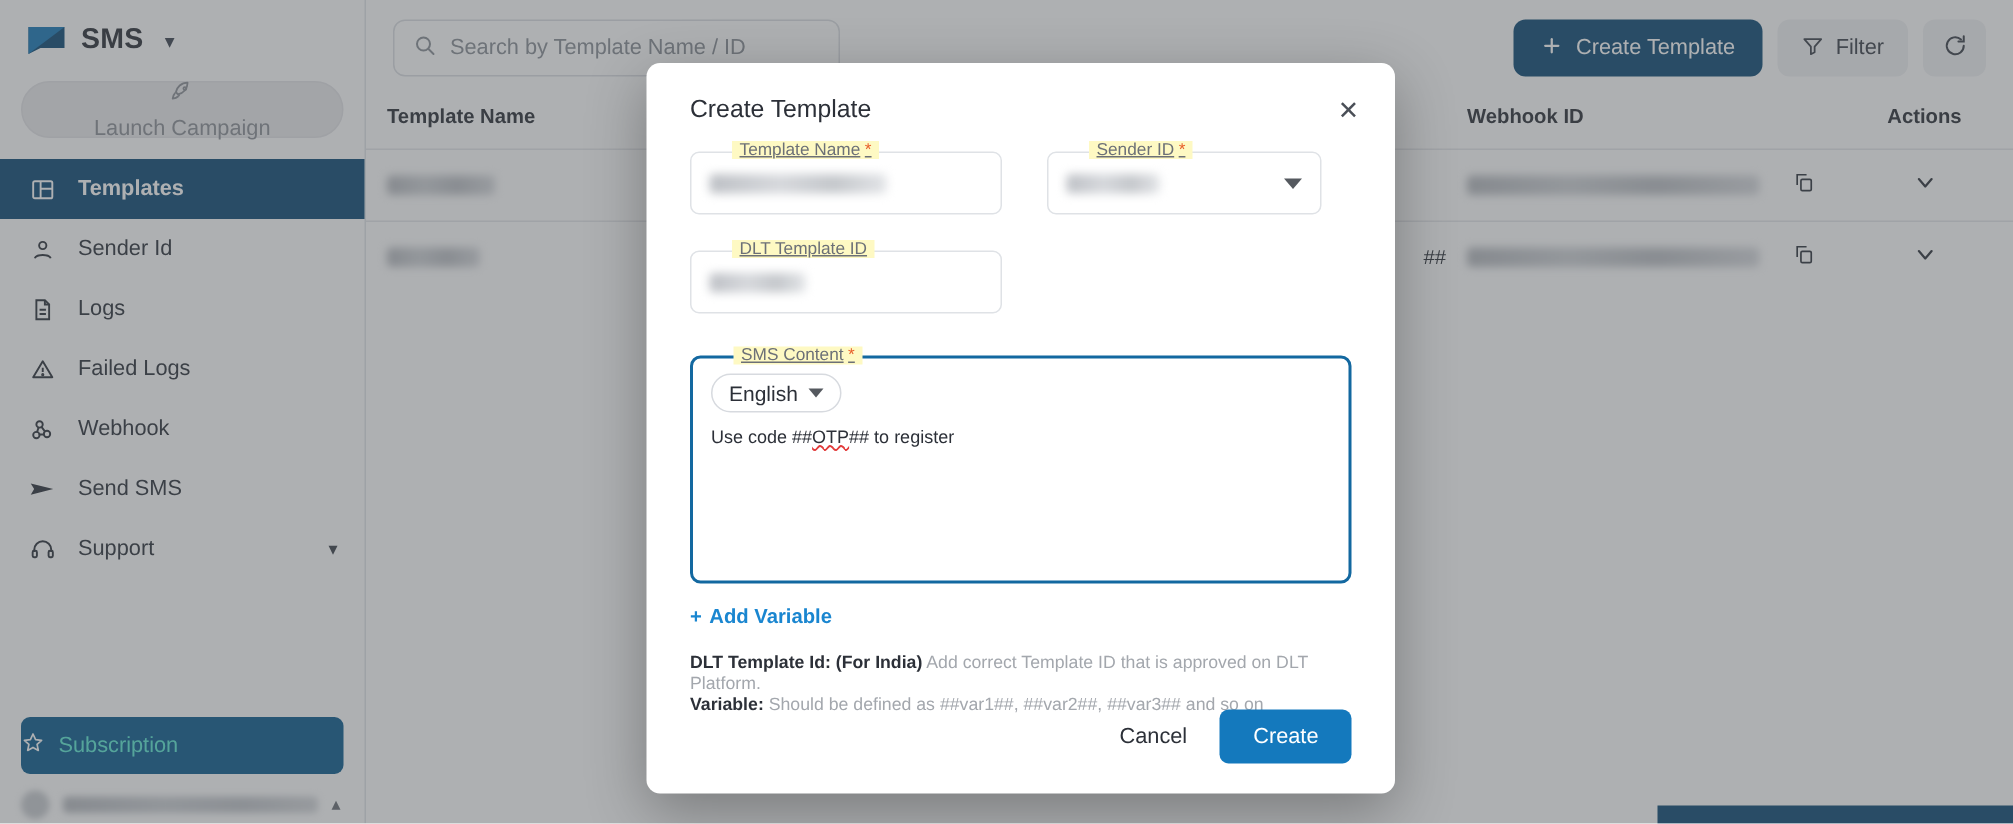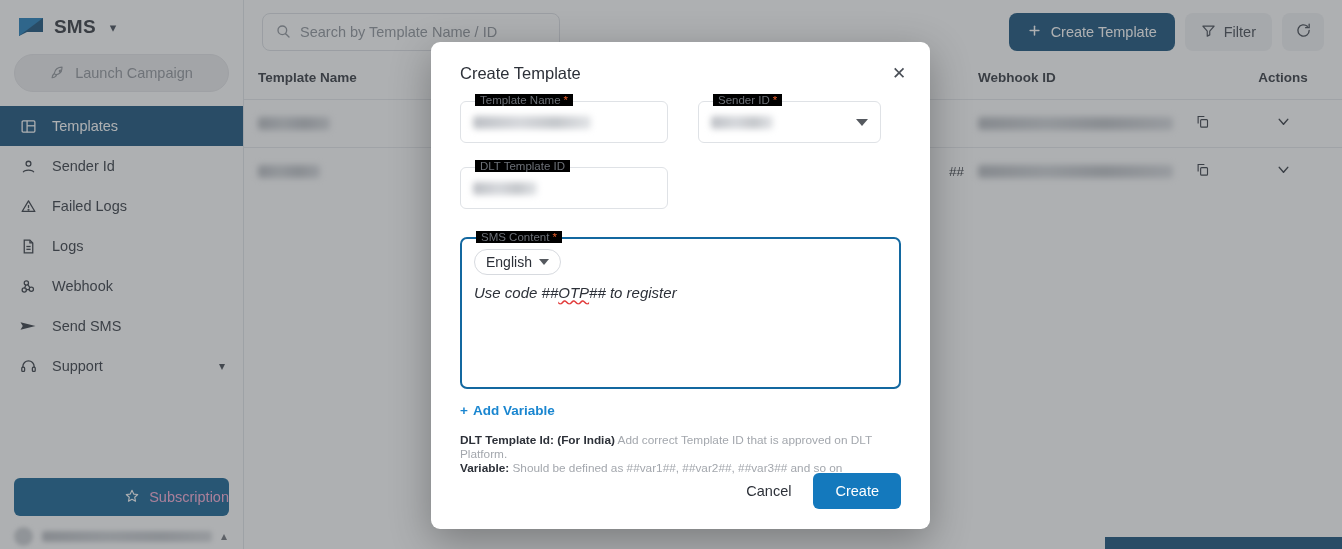--- a/index.html
+++ b/index.html
@@ -31,39 +31,40 @@
   .brand-caret { margin-left: 4px; color: #3d4450; font-size: 13px; line-height: 1; }
 
   .launch-btn {
     margin: 6px 14px 14px 14px;
     height: 38px; border-radius: 19px;
     background: #ebebed;
     display: flex; align-items: center; justify-content: center; gap: 8px;
     color: #8d9197; font-size: 14.5px;
     border: 1px solid #e4e4e7;
     cursor: pointer;
+    flex-direction: column;
   }
   .launch-btn svg { display:block; }
 
   .nav { margin-top: 2px; }
   .nav-item {
     height: 40px; display: flex; align-items: center; gap: 14px;
     padding: 0 18px; color: #2f343c; font-size: 14.5px; cursor: pointer;
     position: relative;
   }
   .nav-item .ico { width: 20px; display: flex; align-items: center; justify-content: center; flex: 0 0 20px; }
-  .nav-item.active { background: #0d4a75; color: #ffffff; }
+  .nav-item.active { background: #0d4a75; color: #ffffff; font-weight: bold; }
   .nav-item.active .ico svg { stroke: #ffffff; }
   .nav-chev { margin-left: auto; font-size: 12px; color: #3c424b; }
 
   .subs-btn {
     position: absolute; left: 14px; right: 14px; bottom: 33px;
     height: 38px; border-radius: 6px; background: #0b5c8f;
-    color: #f9a8d4; font-size: 14.5px;
-    display: flex; align-items: center; justify-content: flex-end; gap: 9px;
+    color: #5eead4; font-size: 14.5px;
+    display: flex; align-items: center; justify-content: flex-start; gap: 9px;
     cursor: pointer;
   }
   .user-row {
     position: absolute; left: 14px; right: 10px; bottom: 0; height: 26px;
     display: flex; align-items: center; gap: 9px;
   }
   .user-avatar { width: 19px; height: 19px; border-radius: 50%; background: #c9ccd0; flex:0 0 19px;
                  filter: blur(2.2px); }
   .user-name {
     flex: 1; height: 11px; border-radius: 3px;
@@ -133,22 +134,22 @@
     color: #4a4f57; font-size: 17px; cursor: pointer; background: none; border: none;
     font-family: "Liberation Sans", sans-serif;
   }
 
   .row2 { display: flex; gap: 30px; }
   .fieldset {
     position: relative; border: 1px solid #dfe2e6; border-radius: 6px;
     height: 42px; padding: 0 12px; display: flex; align-items: center;
   }
   .flabel {
-    position: absolute; top: -8px; left: 14px; background: #000000;
-    padding: 0 5px; font-size: 11.5px; color: #6c7077; white-space: nowrap;
+    position: absolute; top: -8px; left: 27px; background: #fef9c3;
+    padding: 0 5px; font-size: 11.5px; color: #6c7077; white-space: nowrap; text-decoration: underline;
   }
   .req { color: #e8602c; font-size: 11.5px; margin-left: 3px; }
   .fval {
     height: 13px; width: 120px; border-radius: 3px;
     background: linear-gradient(90deg,#bdc0c5 0%, #d6d8dc 40%, #c4c7cb 70%, #e2e4e7 100%);
     filter: blur(3.2px);
   }
   .sel-caret {
     margin-left: auto; width: 0; height: 0;
     border-left: 6px solid transparent; border-right: 6px solid transparent;
@@ -162,21 +163,21 @@
   }
   .lang-chip {
     display: inline-flex; align-items: center; gap: 7px;
     height: 26px; padding: 0 11px; border: 1px solid #d7dadf; border-radius: 14px;
     font-size: 14px; color: #2c3038; cursor: pointer; background: #fff;
   }
   .chip-caret {
     width: 0; height: 0; border-left: 5px solid transparent;
     border-right: 5px solid transparent; border-top: 6px solid #55595f;
   }
-  .sms-text { margin-top: 9px; font-size: 15px; color: #2c3038; font-style: italic; }
+  .sms-text { margin-top: 9px; font-size: 12px; color: #2c3038; }
   .spell { text-decoration: underline wavy #e23b3b; text-decoration-skip-ink: none; }
 
   .add-var {
     margin-top: 14px; color: #1a86d0; font-size: 13.5px; font-weight: bold;
     display: inline-flex; align-items: center; gap: 5px; cursor: pointer;
   }
   .hints { margin-top: 14px; font-size: 11.8px; line-height: 1.2; }
   .hints b { color: #2c3038; }
   .hints span { color: #a3a7ad; }
 
@@ -243,39 +244,39 @@
             <svg width="17" height="17" viewBox="0 0 24 24" fill="none" stroke="#2f343c" stroke-width="1.8">
               <circle cx="12" cy="8" r="3.4"></circle>
                 <path d="M4.5 20c1.5-4 13.5-4 15 0"></path>
             </svg>
           </span>
           <span>Sender Id</span>
         </div>
 
         <div class="nav-item">
           <span class="ico">
-            <svg width="17" height="17" viewBox="0 0 24 24" fill="none" stroke="#2f343c" stroke-width="1.8" stroke-linejoin="round">
-              <path d="M12 4 L21 19 H3 Z"></path>
-                <line x1="12" y1="10" x2="12" y2="14"></line>
-                <circle cx="12" cy="16.6" r=".6" fill="#2f343c"></circle>
-            </svg>
-          </span>
-          <span>Failed Logs</span>
-        </div>
-
-        <div class="nav-item">
-          <span class="ico">
             <svg width="17" height="17" viewBox="0 0 24 24" fill="none" stroke="#2f343c" stroke-width="1.8">
               <path d="M6 3h8l4 4v14H6z"></path>
                 <path d="M14 3v4h4"></path>
                 <line x1="9" y1="12" x2="15" y2="12"></line>
               <line x1="9" y1="16" x2="15" y2="16"></line>
             </svg>
           </span>
           <span>Logs</span>
+        </div>
+
+        <div class="nav-item">
+          <span class="ico">
+            <svg width="17" height="17" viewBox="0 0 24 24" fill="none" stroke="#2f343c" stroke-width="1.8" stroke-linejoin="round">
+              <path d="M12 4 L21 19 H3 Z"></path>
+                <line x1="12" y1="10" x2="12" y2="14"></line>
+                <circle cx="12" cy="16.6" r=".6" fill="#2f343c"></circle>
+            </svg>
+          </span>
+          <span>Failed Logs</span>
         </div>
 
         <div class="nav-item">
           <span class="ico">
             <svg width="17" height="17" viewBox="0 0 24 24" fill="none" stroke="#2f343c" stroke-width="1.8" stroke-linecap="round">
               <circle cx="9" cy="7" r="3"></circle>
                 <circle cx="16" cy="16" r="3"></circle>
                 <circle cx="6" cy="17" r="3"></circle>
               <path d="M11 9.5l3 4M13 16.5H9M8 10l-1.3 4"></path>
             </svg>

